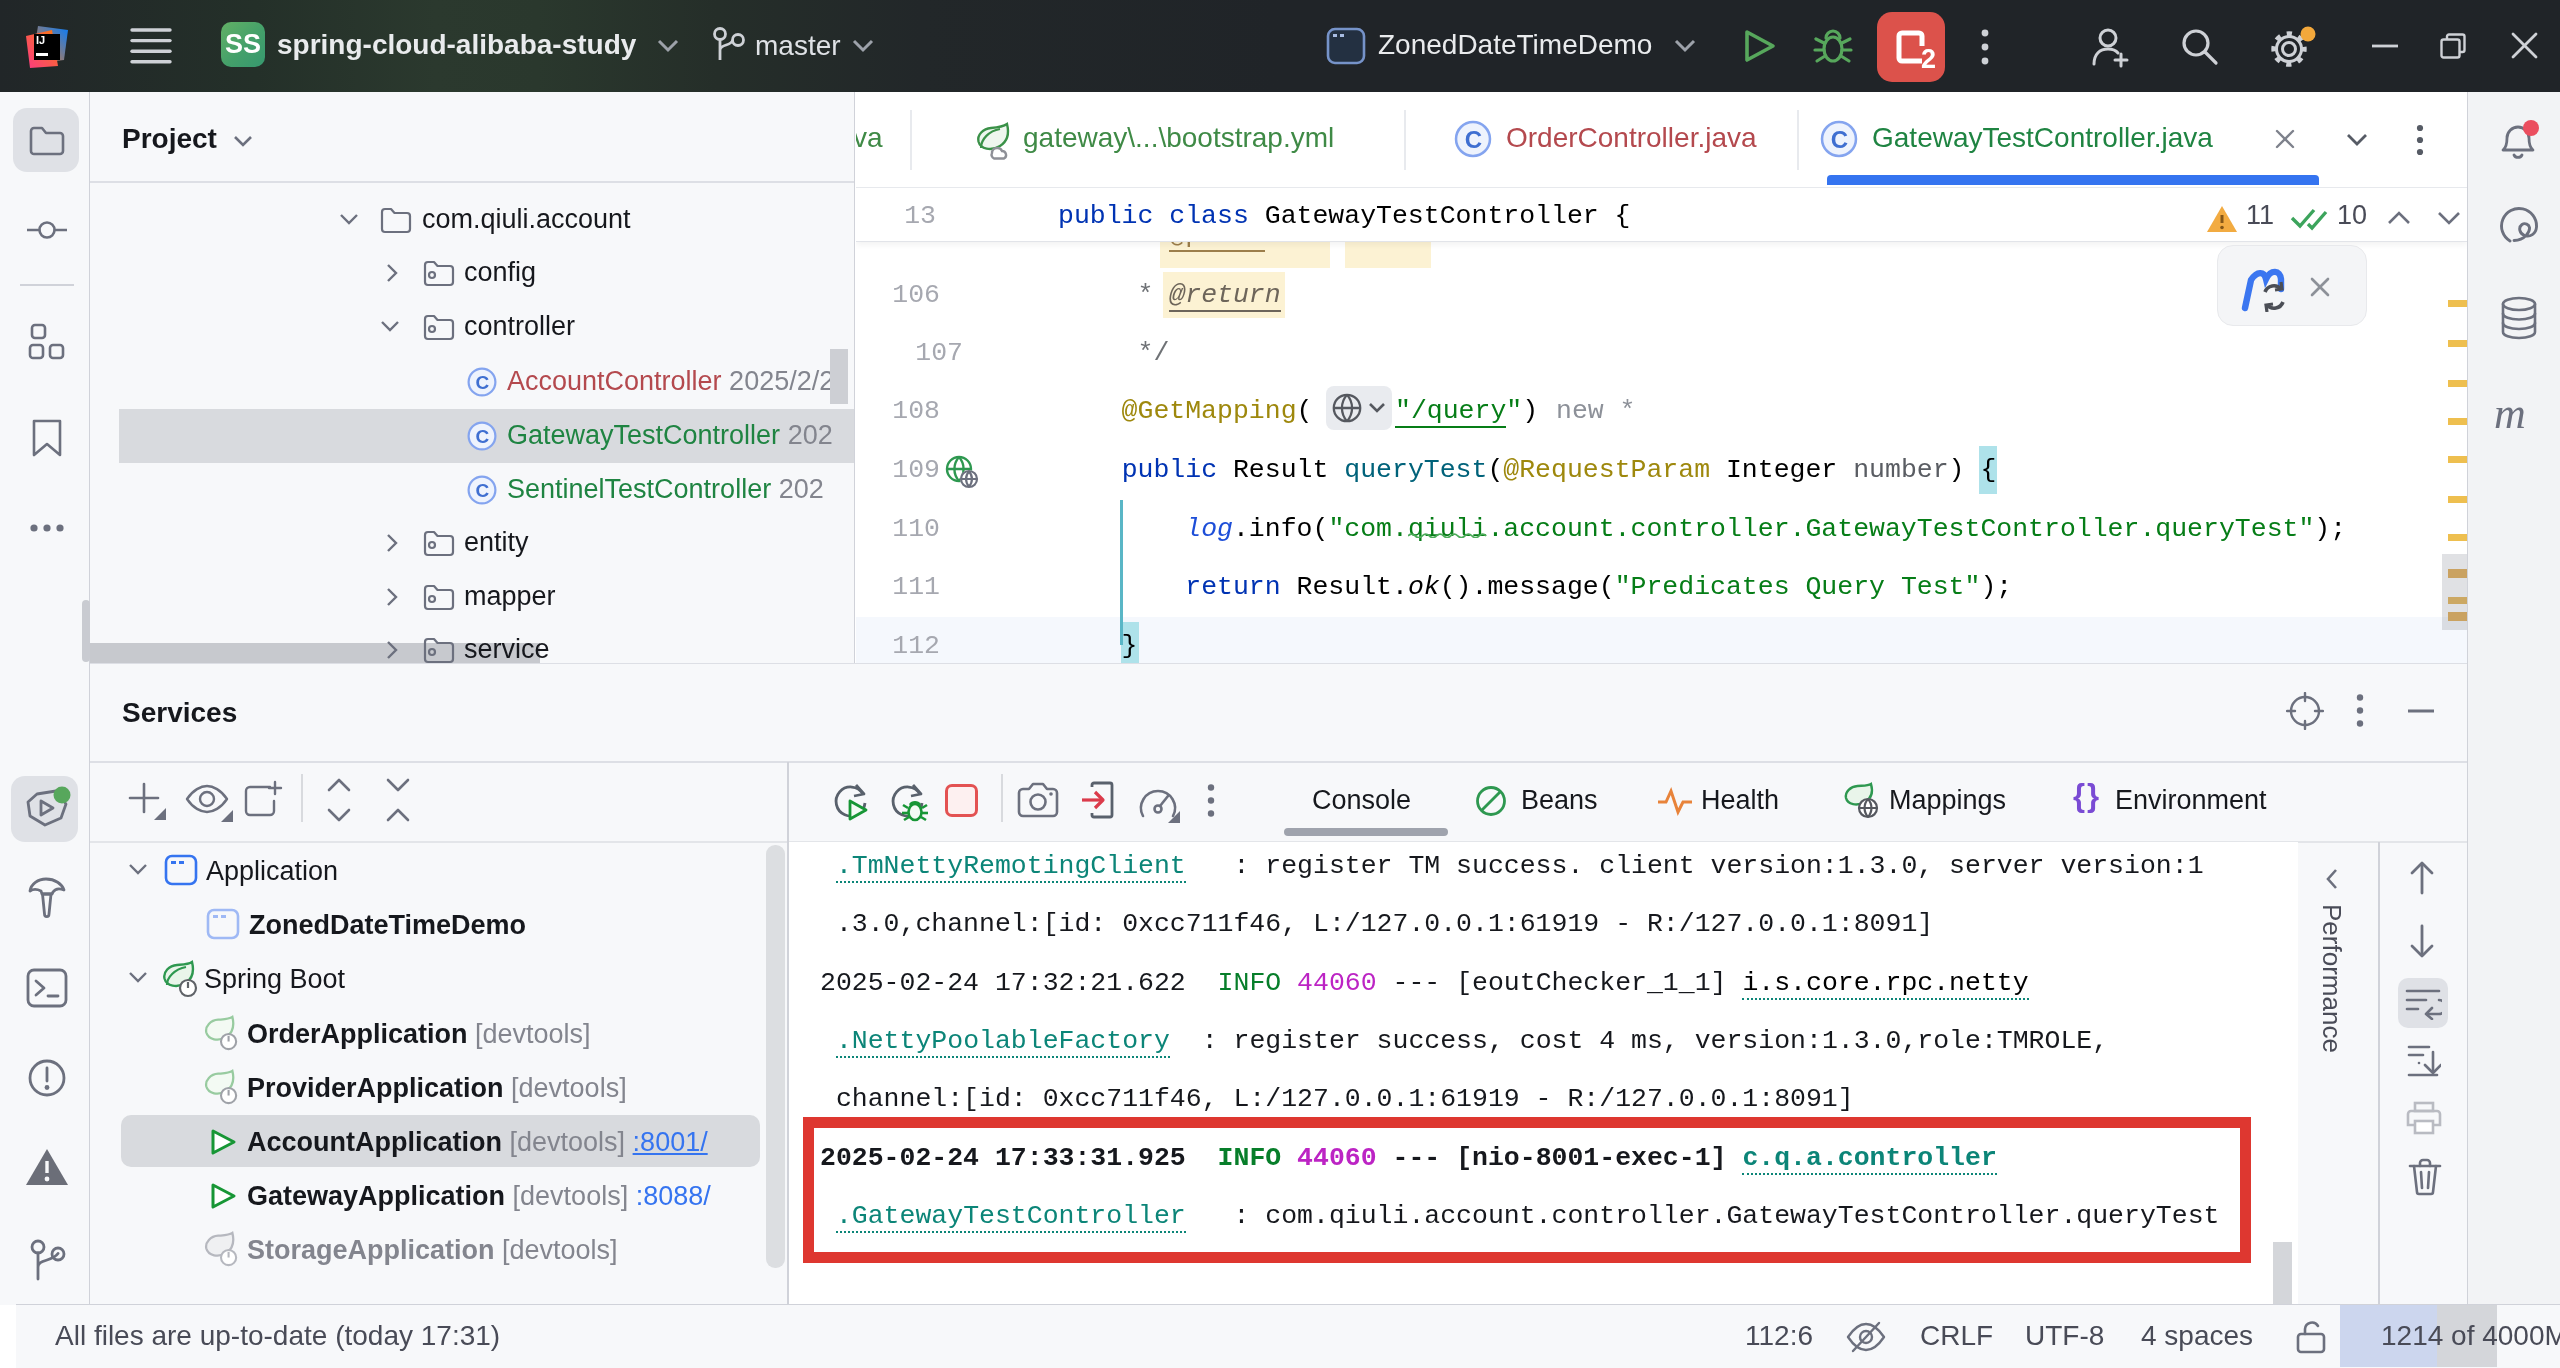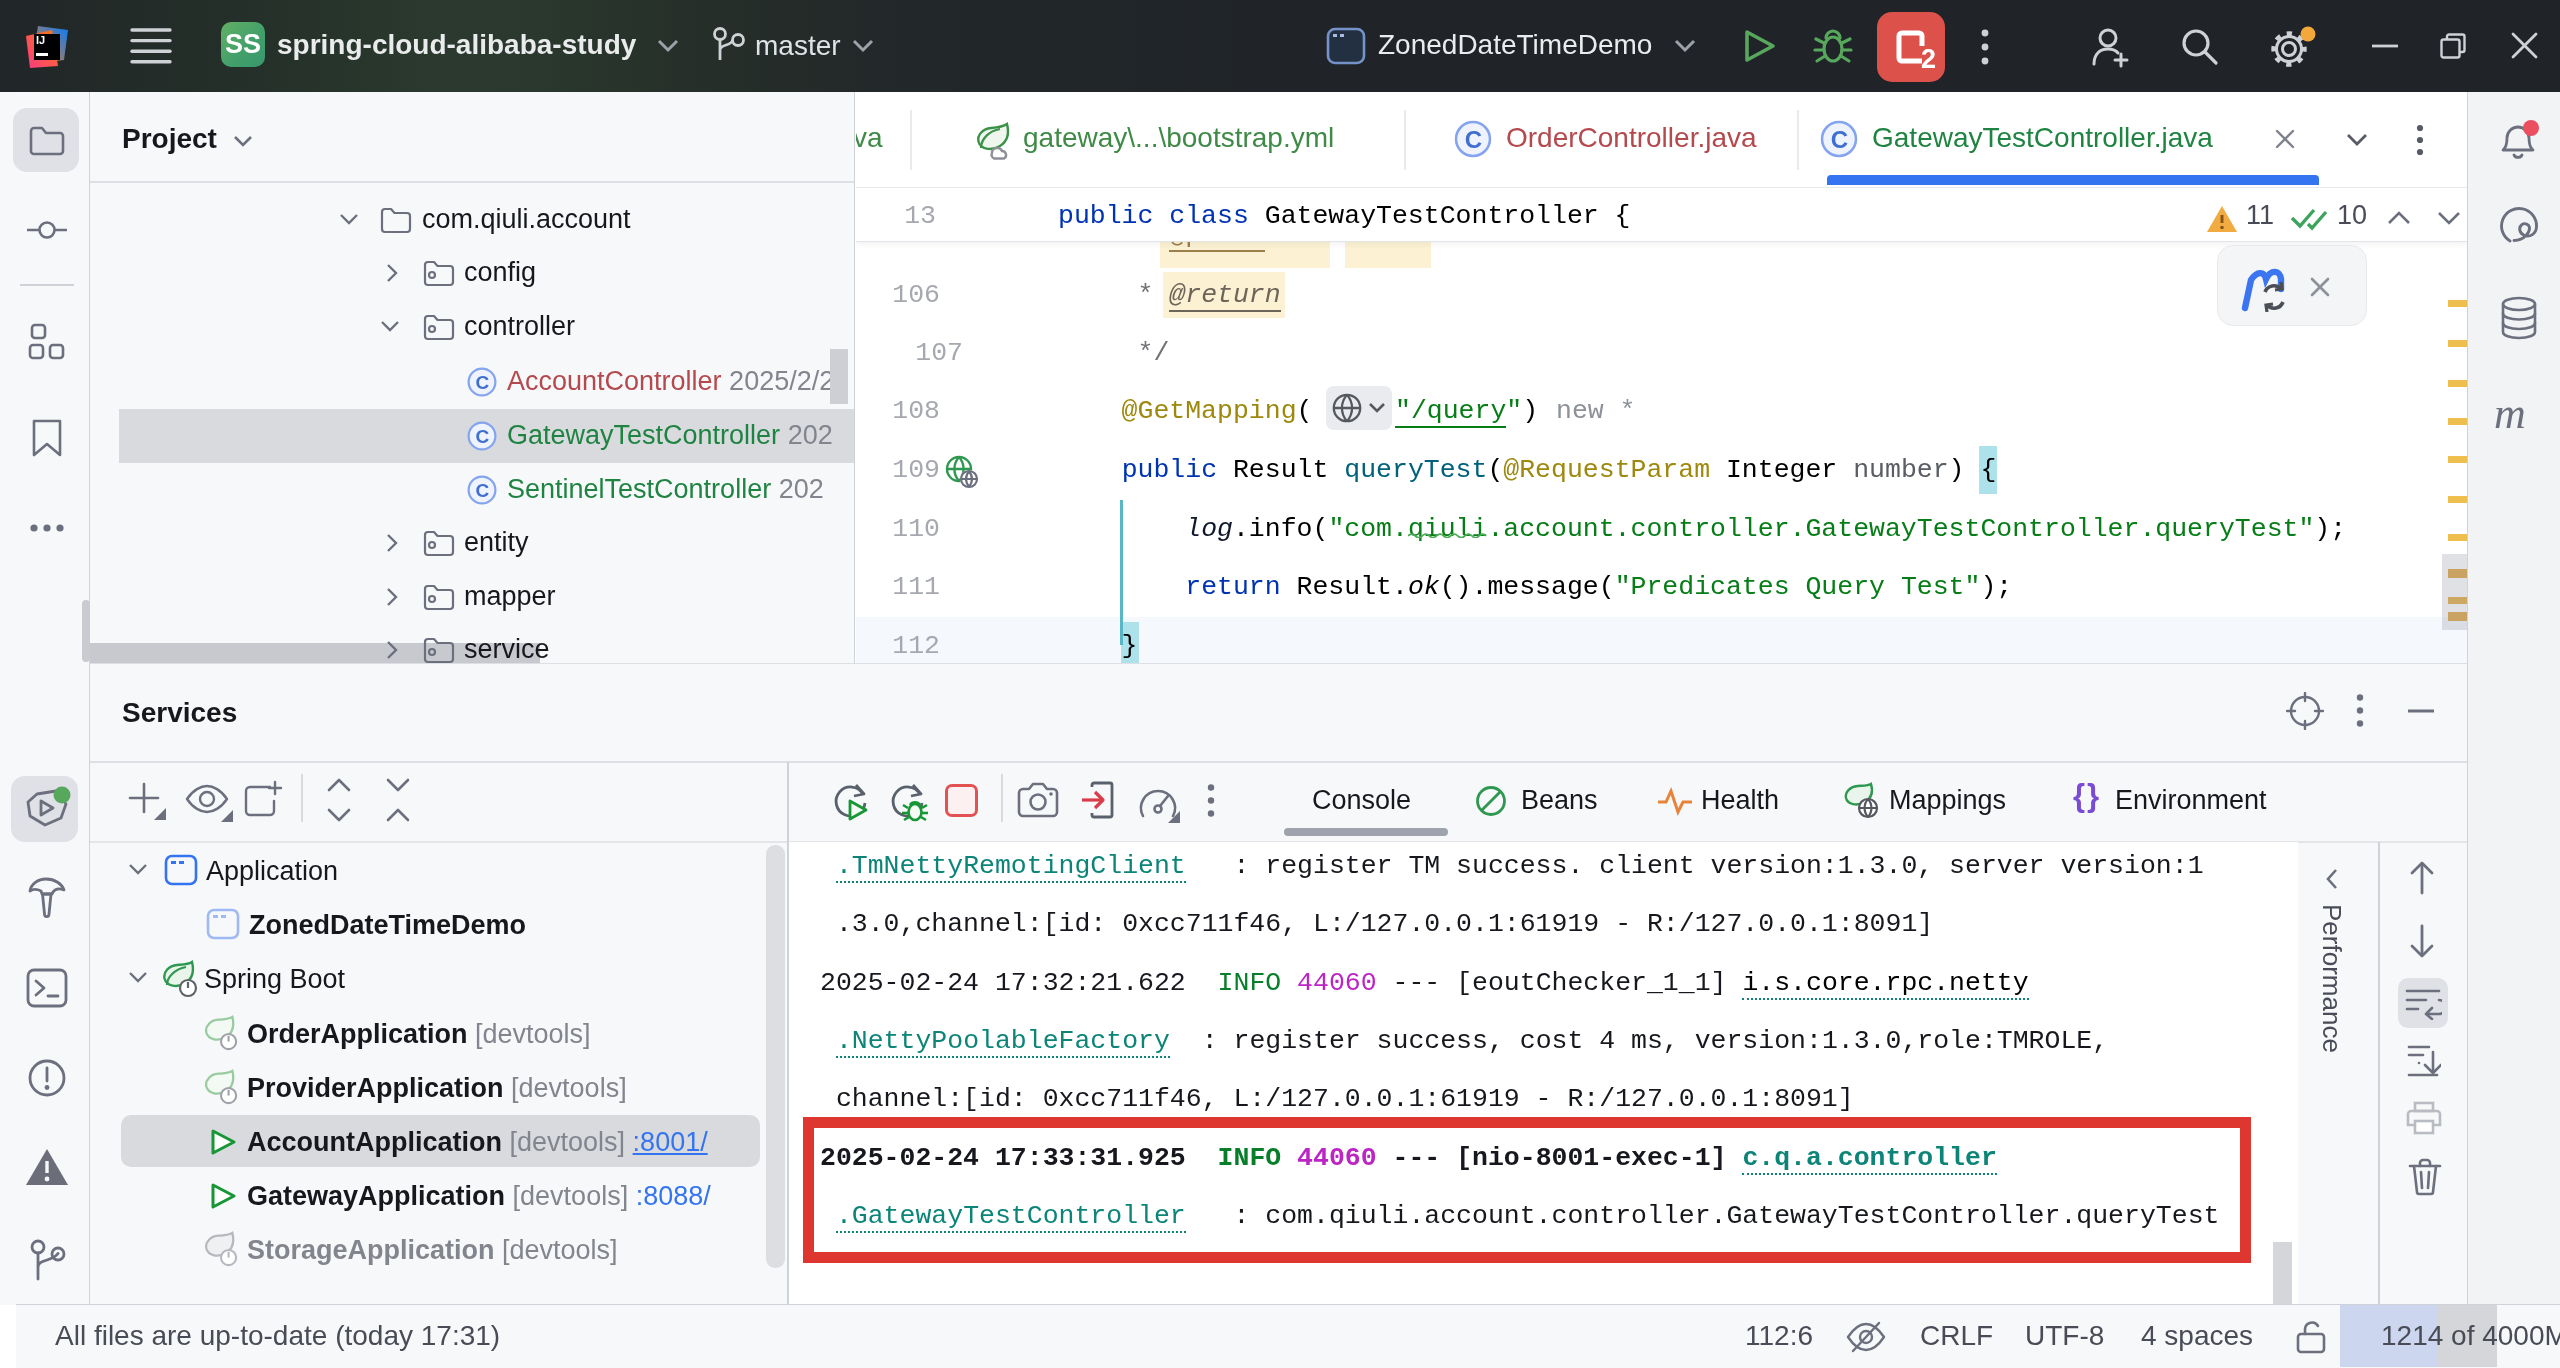--- a/index.html
+++ b/index.html
@@ -411,21 +411,21 @@
         <circle cx="18" cy="18" r="14"></circle>
         <path d="M4 18 H32 M18 4 a21 21 0 0 1 0,28 M18 4 a21 21 0 0 0 0,28"></path>
       </g>
     </svg>
   <svg class="ab" style="left:510px;top:308px;" width="22" height="16" viewBox="0 0 22 16">
       <polyline points="4,4 11,11 18,4" fill="none" stroke="#55585f" stroke-width="2.6"></polyline>
     </svg>
   <div class="ab mono" style="left:539px;top:290px;"><span style="color:#067d17"><span style="border-bottom:2.2px solid #067d17;">"/query</span>"</span>)</div>
   <div class="ab mono" style="left:700px;top:290px;color:#8d9199;">new *</div>
   <div class="ab mono" style="left:202px;top:349px;">    <span style="color:#0033b3">public</span> Result <span style="color:#00627a">queryTest</span>(<span style="color:#9e880d">@RequestParam</span> Integer <span style="color:#5a5d63">number</span>) {</div>
-  <div class="ab mono" style="left:202px;top:408px;">        <span style="color:#0f172a;font-style:italic;margin-top:18px;">log</span>.info(<span style="color:#067d17">"com.qiuli.account.controller.GatewayTestController.queryTest"</span>);</div>
+  <div class="ab mono" style="left:202px;top:408px;">        <span style="color:#1d4ed8;font-style:italic;margin-top:18px;">log</span>.info(<span style="color:#067d17">"com.qiuli.account.controller.GatewayTestController.queryTest"</span>);</div>
   <svg class="ab" style="left:552px;top:440px;" width="80" height="6" viewBox="0 0 90 6">
       <path d="M0 4 q4 -4 8 0 t8 0 t8 0 t8 0 t8 0 t8 0 t8 0 t8 0 t8 0 t8 0 t8 0" stroke="#4cab59" stroke-width="1.8" fill="none"></path>
     </svg>
   <div class="ab mono" style="left:202px;top:466px;">        <span style="color:#0033b3">return</span> Result.<span style="font-style:italic;">ok</span>().message(<span style="color:#067d17">"Predicates Query Test"</span>);</div>
   <div class="ab mono" style="left:202px;top:525px;">    }</div>
 
   <div class="ab" style="left:1361px;top:153px;width:150px;height:81px;background:#f4f5f7;border:1px solid #e8e9ec;border-radius:16px;"></div>
   <svg class="ab" style="left:1385px;top:174px;" width="56" height="46" viewBox="0 0 56 46">
     <path d="M4 42 L10 14 c6,-9 13,-9 15,-1 c5,-10 14,-9 15,0 l0,10" fill="none" stroke="#3b76f0" stroke-width="6.4" stroke-linecap="round"></path>
     <g stroke="#4b4e56" stroke-width="3.6" fill="none">

